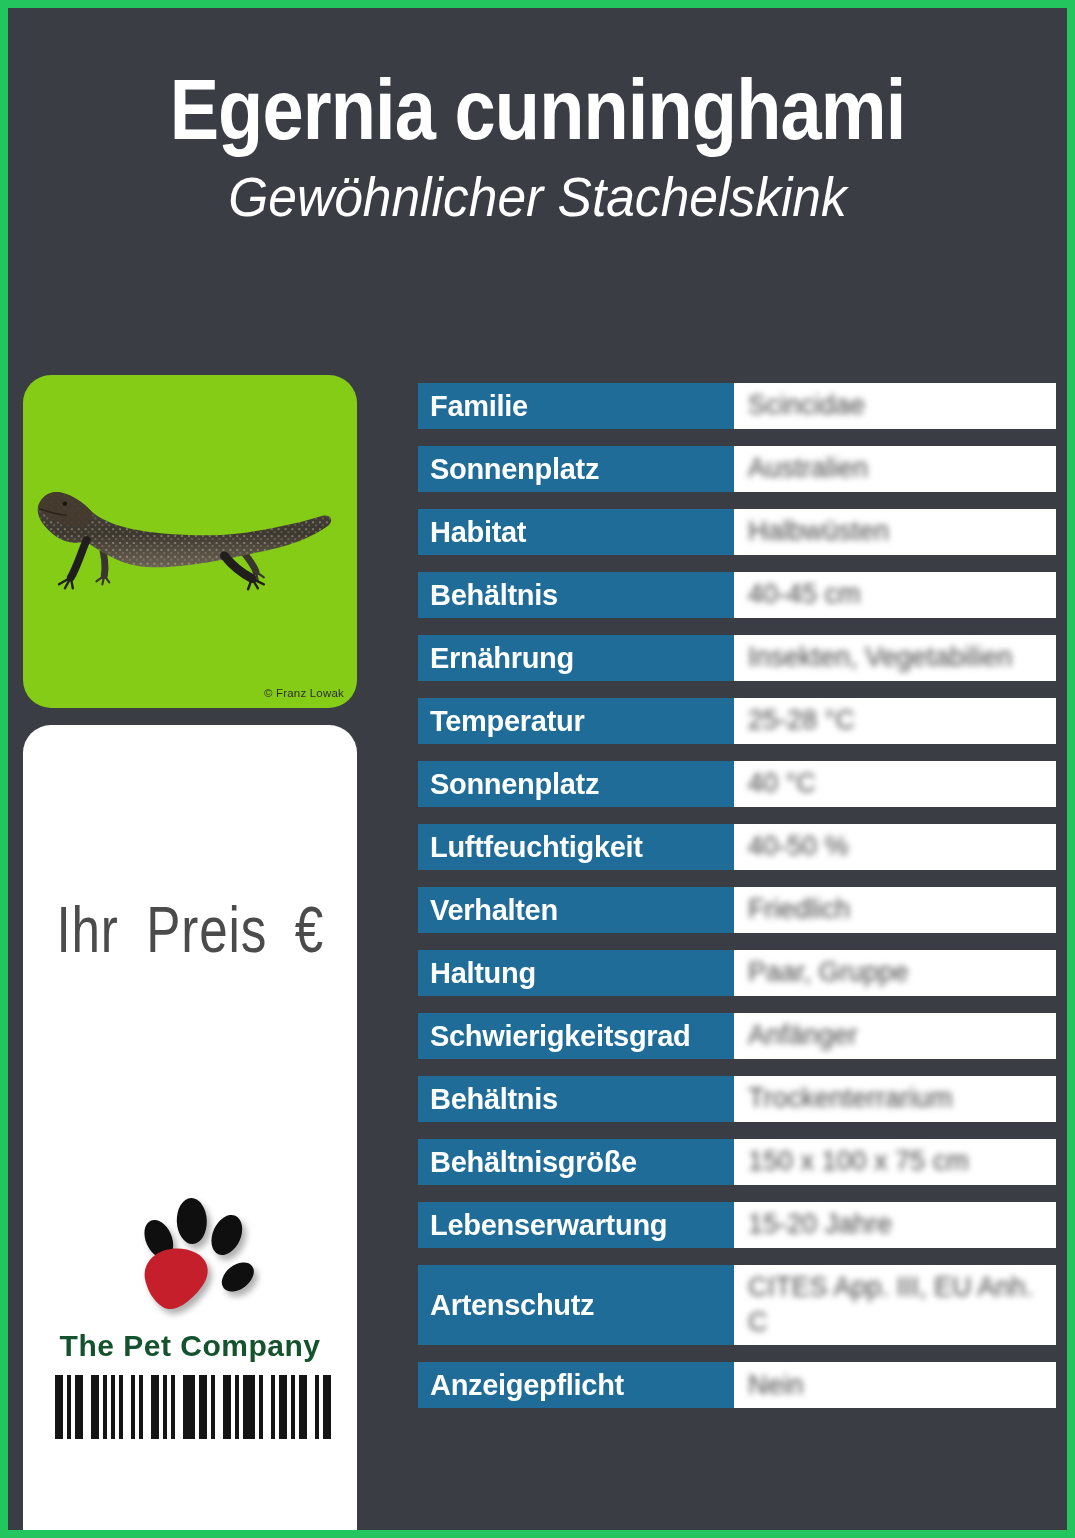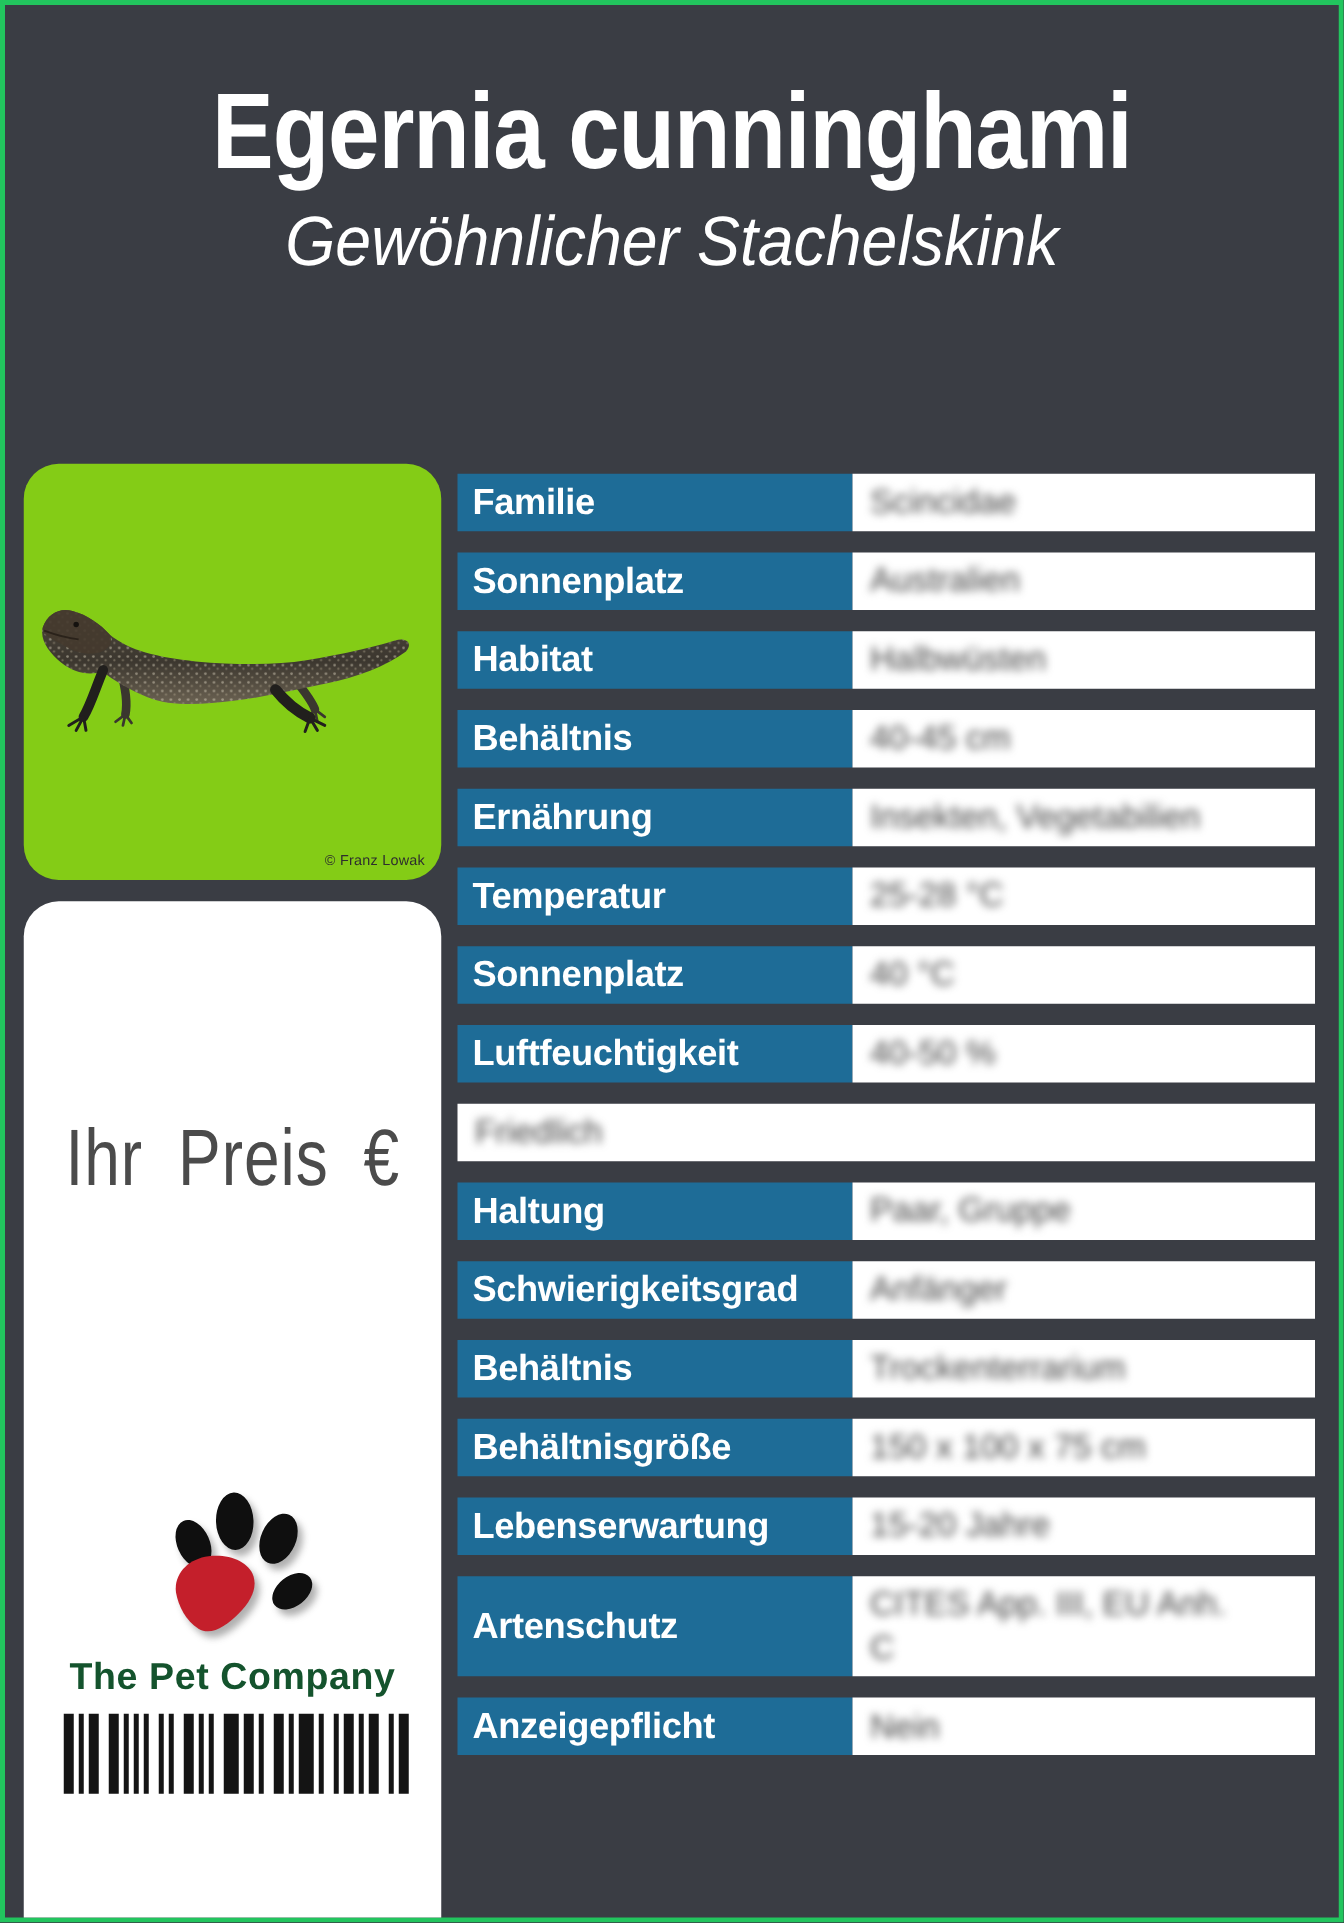--- a/index.html
+++ b/index.html
@@ -1,21 +1,21 @@
 <!DOCTYPE html>
 <html><head>
 <meta charset="utf-8">
 <style>
   * { margin:0; padding:0; box-sizing:border-box; }
   html,body { width:1075px; height:1538px; }
   body { font-family:"Liberation Sans", sans-serif; background:#3a3d44; }
 
   .page {
     position:relative; width:1075px; height:1538px;
-    background:#3a3d44; border:4px solid #22c55e; overflow:hidden;
+    background:#3a3d44; border:8px solid #22c55e; overflow:hidden;
   }
 
   
   .header { padding-top:56px; text-align:center; color:#ffffff; }
   .title {
     font-size:86px; font-weight:700; line-height:1.05; letter-spacing:-1px;
     transform:scaleX(0.86); transform-origin:50% 50%;
   }
   .subtitle {
     margin-top:10px; font-size:56px; font-style:italic; font-weight:400;
@@ -59,21 +59,21 @@
 
   
   .table {
     position:absolute; left:362px; top:375px; width:686px;
     display:flex; flex-direction:column; gap:17px;
   }
   .row { display:flex; min-height:46px; }
   .row .label {
     width:316px; flex:none; background:#1e6c97; color:#ffffff;
     font-weight:700; font-size:29px; letter-spacing:-0.3px;
-    display:flex; align-items:center; padding-left:12px;
+    display:flex; align-items:center; padding-left:12px;margin-left:48px;
   }
   .row .value {
     flex:1; background:#ffffff; display:flex; align-items:center;
     padding:5px 10px 5px 14px; line-height:1.3;
   }
   .value-text {
     display:inline-block; max-width:296px;
     font-size:27px; color:#454545; filter:blur(3.2px);
   }
 </style>
@@ -211,20 +211,21 @@
   </div>
 
   <div class="row">
     <div class="label">Luftfeuchtigkeit</div>
     <div class="value">
           <span class="value-text">40-50 %</span>
         </div>
   </div>
 
   <div class="row">
+    <div class="label">Verhalten</div>
     <div class="value">
           <span class="value-text">Friedlich</span>
         </div>
   </div>
 
   <div class="row">
     <div class="label">Haltung</div>
     <div class="value">
           <span class="value-text">Paar, Gruppe</span>
         </div>

